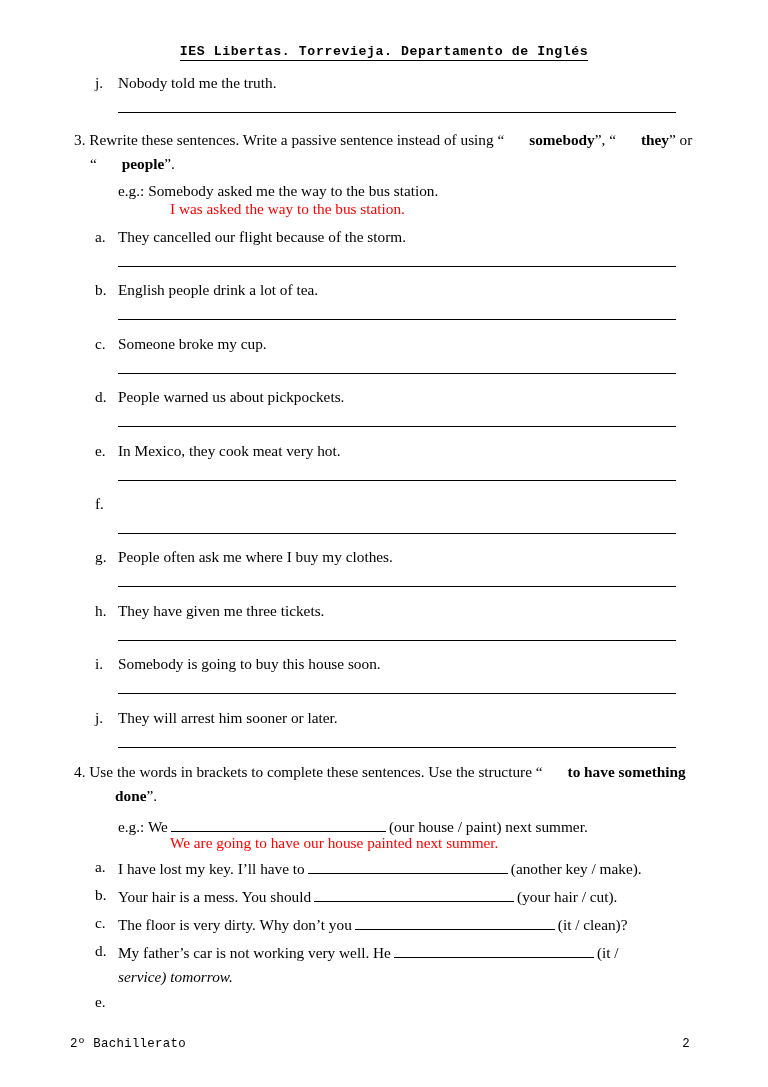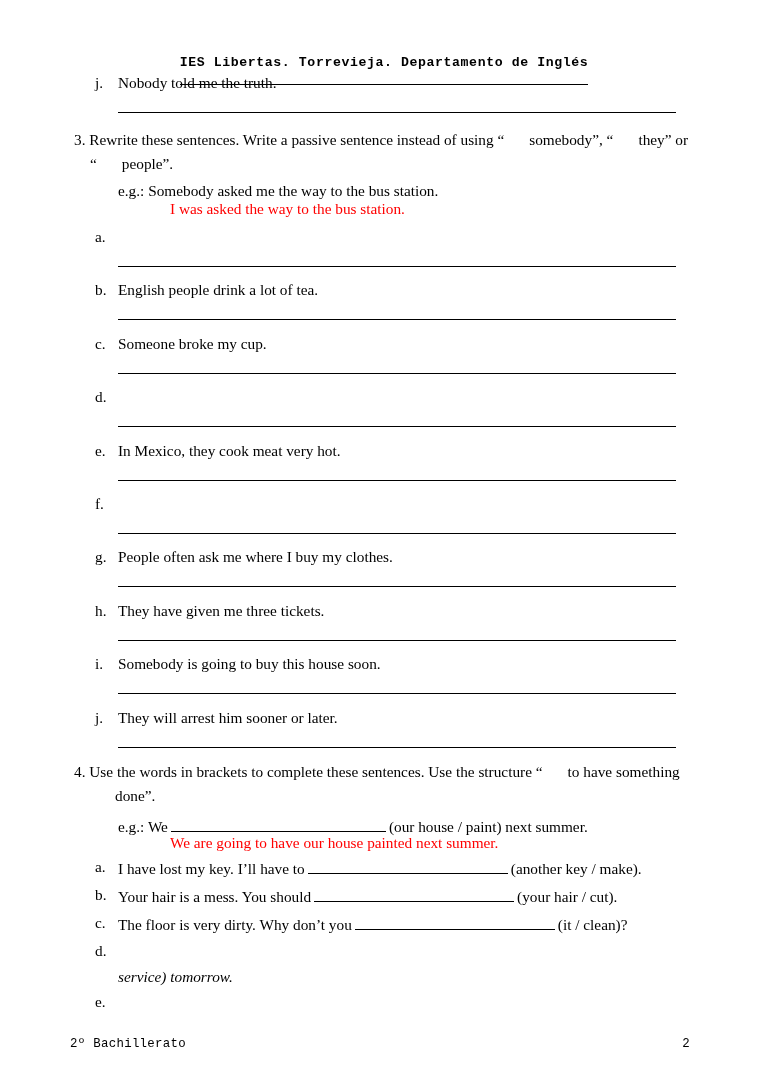--- a/index.html
+++ b/index.html
@@ -31,23 +31,22 @@
     left: 0;
     width: 768px;
     text-align: center;
     font-family: "Liberation Mono", "DejaVu Sans Mono", monospace;
     font-weight: bold;
     font-size: 13.2px;
     letter-spacing: 0.6px;
   }
   .doc-header .hdr-text {
     border-bottom: 1.6px solid #000;
-    padding-bottom: 14px;
+    padding-bottom: 1px;
     display: inline-block;
-    margin-top: 11px;
   }
 
   
   .q-item {
     position: relative;
     display: flex;
     align-items: baseline;
     font-size: 15.3px;
     line-height: 1.15;
   }
@@ -102,21 +101,21 @@
 
   
   .blank {
     display: inline-block;
     border-bottom: 1.3px solid #000;
     vertical-align: baseline;
     height: 0.95em;
     margin: 0 3px;
   }
 
-  b, .bold { font-weight: normal; padding-left: 25px; }
+  b, .bold { font-weight: bold; padding-left: 25px; }
 
   
   .doc-footer {
     position: absolute;
     bottom: 50px;
     left: 0;
     width: 768px;
     font-family: "Liberation Mono", "DejaVu Sans Mono", monospace;
     font-size: 12.4px;
     letter-spacing: 0.3px;
@@ -146,34 +145,36 @@
   </div>
 
   <div class="eg-line" style="position:absolute; top:182px; left:0; width:768px;">
     <span>e.g.: </span><span>Somebody asked me the way to the bus station.</span>
   </div>
   <div class="eg-answer" style="position:absolute; top:200px; left:0; width:768px;">I was asked the way to the bus station.</div>
 
   <div id="q3-items">
       <div class="q-item" style="position: absolute; top: 228px; left: 0px; width: 768px;">
         <span class="marker">a.</span>
+        <span class="itext">They cancelled our flight because of the storm.</span>
       </div>
       <div class="answer-rule" style="top: 266px;"></div>
       <div class="q-item" style="position: absolute; top: 281.4px; left: 0px; width: 768px;">
         <span class="marker">b.</span>
         <span class="itext">English people drink a lot of tea.</span>
       </div>
       <div class="answer-rule" style="top: 319.4px;"></div>
       <div class="q-item" style="position: absolute; top: 334.8px; left: 0px; width: 768px;">
         <span class="marker">c.</span>
         <span class="itext">Someone broke my cup.</span>
       </div>
       <div class="answer-rule" style="top: 372.8px;"></div>
       <div class="q-item" style="position: absolute; top: 388.2px; left: 0px; width: 768px;">
         <span class="marker">d.</span>
+        <span class="itext">People warned us about pickpockets.</span>
       </div>
       <div class="answer-rule" style="top: 426.2px;"></div>
       <div class="q-item" style="position: absolute; top: 441.6px; left: 0px; width: 768px;">
         <span class="marker">e.</span>
         <span class="itext">In Mexico, they cook meat very hot.</span>
       </div>
       <div class="answer-rule" style="top: 479.6px;"></div>
       <div class="q-item" style="position: absolute; top: 495px; left: 0px; width: 768px;">
         <span class="marker">f.</span>
       </div>
@@ -219,20 +220,21 @@
       <div class="q-item" style="position: absolute; top: 886px; left: 0px; width: 768px;">
         <span class="marker">b.</span>
         <span class="itext" style="padding-right: 0px;"><span>Your hair is a mess. You should</span><span class="blank" style="width: 200px;"></span><span>(your hair / cut).</span></span>
       </div>
       <div class="q-item" style="position: absolute; top: 914px; left: 0px; width: 768px;">
         <span class="marker">c.</span>
         <span class="itext" style="padding-right: 0px;"><span>The floor is very dirty. Why don’t you</span><span class="blank" style="width: 200px;"></span><span>(it / clean)?</span></span>
       </div>
       <div class="q-item" style="position: absolute; top: 942px; left: 0px; width: 768px;">
         <span class="marker">d.</span>
+        <span class="itext" style="padding-right: 0px;"><span>My father’s car is not working very well. He</span><span class="blank" style="width: 200px;"></span><span>(it /</span></span>
       </div>
       <div class="q-item" style="position: absolute; top: 968px; left: 0px; width: 768px; font-style: italic;">
         <span class="itext">service) tomorrow.</span>
       </div>
       <div class="q-item" style="position: absolute; top: 993px; left: 0px; width: 768px;">
         <span class="marker">e.</span>
       </div>
     </div>
 
   <div class="doc-footer">

